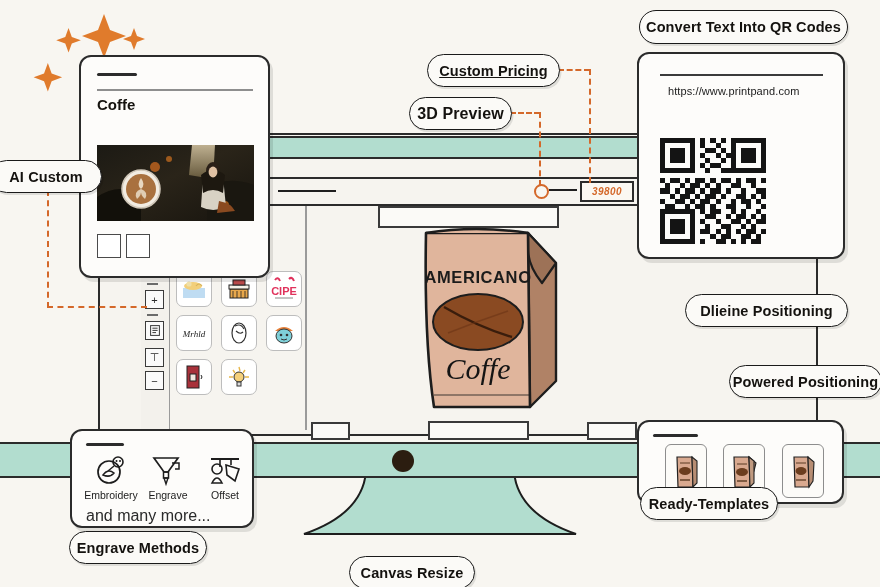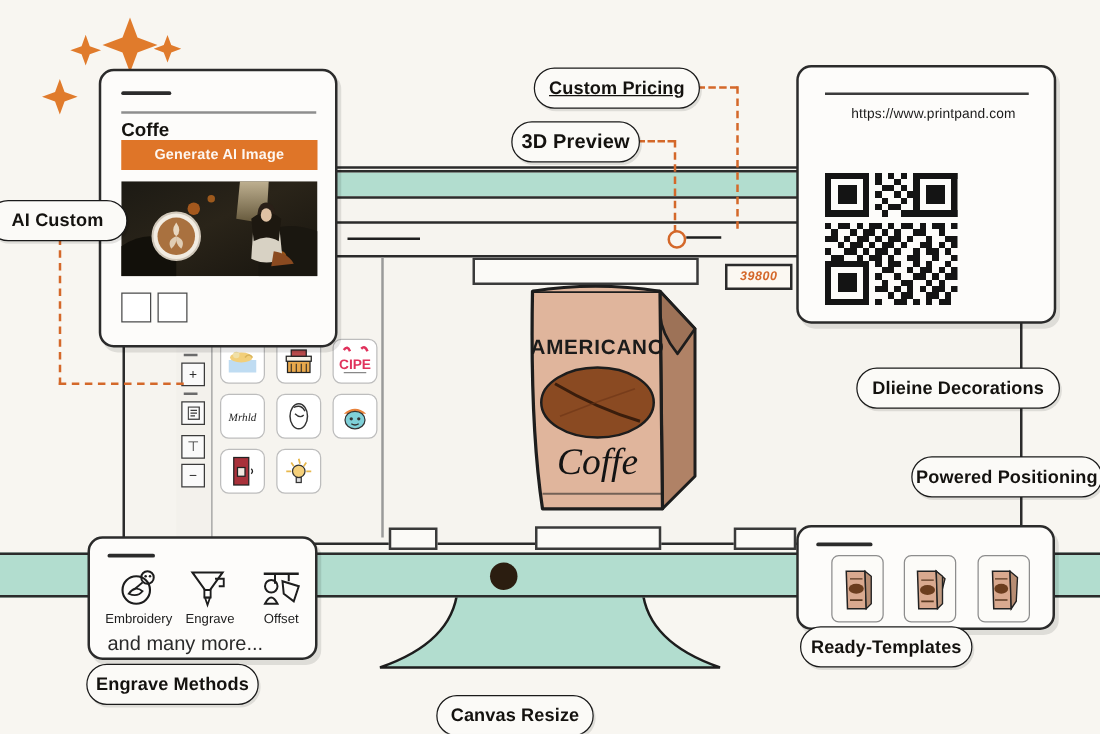--- a/index.html
+++ b/index.html
@@ -243,40 +243,37 @@
   <svg class="abs" style="left:290px;top:472px;width:300px;height:66px;z-index:29;">
     <path d="M76 0 Q72 42 14 62 L286 62 Q228 42 224 0 Z" fill="#b2ddcf" stroke="#1d1d1d" stroke-width="2"></path>
   </svg>
 
   <div class="abs" style="left:122px;top:268px;width:22px;height:174px;background:#b2ddcf;z-index:8;"></div>
   <div class="abs" style="left:692px;top:256px;width:22px;height:186px;background:#b2ddcf;z-index:8;"></div>
   <div class="abs" style="left:692px;top:250px;width:22px;height:36px;background:#b2ddcf;z-index:8;"></div>
 
   <div class="dot-node" style="left:534px;top:184px;width:11px;height:11px;"></div>
   <div class="tag-line" style="left:549px;top:189px;width:28px;"></div>
-  <div class="price-tag" style="left:580px;top:181px;width:50px;height:17px;margin-top:30px;">
+  <div class="price-tag" style="left:580px;top:181px;width:50px;height:17px;">
     <span>39800</span>
   </div>
 
   <div class="dash-v" style="left:47px;top:190px;height:118px;"></div>
   <div class="dash-h" style="left:47px;top:306px;width:100px;"></div>
 
   <div class="dash-h" style="left:510px;top:112px;width:30px;"></div>
   <div class="dash-v" style="left:539px;top:112px;height:74px;"></div>
 
   <div class="dash-h" style="left:558px;top:69px;width:32px;"></div>
   <div class="dash-v" style="left:589px;top:69px;height:114px;"></div>
 
   <div class="card" style="left:79px;top:55px;width:187px;height:219px;">
     <div class="card-dash" style="left:16px;top:16px;width:40px;"></div>
     <div class="card-hr" style="left:16px;top:32px;width:156px;"></div>
     <div class="title-txt" style="left:16px;top:39px;">Coffe</div>
-    <div class="cta" style="left:16px;top:55px;width:157px;height:24px;">
-      <span>Generate AI Image</span>
-    </div>
 
     <svg style="position:absolute;left:16px;top:88px;width:157px;height:76px;">
       <defs>
         <linearGradient id="aibg" x1="0" y1="0" x2="1" y2="1">
           <stop offset="0%" stop-color="#1c1a14"></stop>
           <stop offset="45%" stop-color="#2a2419"></stop>
           <stop offset="100%" stop-color="#17140e"></stop>
         </linearGradient>
         <linearGradient id="sky" x1="0" y1="0" x2="0" y2="1">
           <stop offset="0%" stop-color="#d9c9a6"></stop>
@@ -302,21 +299,21 @@
       <path d="M44 33 Q39 40 44 44 Q49 40 44 33 Z" fill="#e8d7c0"></path>
       <path d="M44 44 Q36 47 40 54 Q45 50 44 44 Z" fill="#e0cdb4"></path>
       <path d="M44 44 Q52 47 48 54 Q43 50 44 44 Z" fill="#e0cdb4"></path>
     </svg>
     <div class="swatch" style="left:16px;top:177px;width:22px;height:22px;"></div>
     <div class="swatch" style="left:45px;top:177px;width:22px;height:22px;"></div>
   </div>
 
   <div class="card" style="left:637px;top:52px;width:204px;height:203px;">
     <div class="card-hr" style="left:21px;top:20px;width:163px;height:2px;background:#3b3b3b;"></div>
-    <div class="field-txt" style="left:21px;top:31px;padding-left:21px;">https://www.printpand.com</div>
+    <div class="field-txt" style="left:8px;top:31px;padding-left:21px;">https://www.printpand.com</div>
 
     <svg class="qr-wrap" style="left:21px;top:84px;width:106px;height:106px;" viewBox="0 0 21 21" shape-rendering="crispEdges">
       <rect width="21" height="21" fill="#fdfcfa"></rect>
       <g fill="#141414">
 
         <rect x="0" y="0" width="7" height="1"></rect>
           <rect x="0" y="6" width="7" height="1"></rect>
         <rect x="0" y="0" width="1" height="7"></rect>
           <rect x="6" y="0" width="1" height="7"></rect>
         <rect x="2" y="2" width="3" height="3"></rect>
@@ -507,30 +504,33 @@
   </div>
 
   <div class="pill" style="left:427px;top:54px;width:131px;height:31px;font-size:14.5px;text-decoration:underline;">
     <span>Custom Pricing</span>
   </div>
 
   <div class="pill" style="left:409px;top:97px;width:101px;height:31px;font-size:16px;">
     <span>3D Preview</span>
   </div>
 
+  <div class="pill" style="left:639px;top:10px;width:207px;height:32px;font-size:14.5px;">
+    <span>Convert Text Into QR Codes</span>
+  </div>
 
   <div class="pill" style="left:685px;top:294px;width:161px;height:31px;font-size:14.5px;">
-    <span>Dlieine Decorations</span>
+    <span>Dlieine Positioning</span>
   </div>
 
   <div class="pill" style="left:729px;top:365px;width:151px;height:31px;font-size:14.5px;">
     <span>Powered Positioning</span>
   </div>
 
-  <div class="pill" style="left:640px;top:501px;width:136px;height:31px;font-size:14.5px;">
+  <div class="pill" style="left:640px;top:487px;width:136px;height:31px;font-size:14.5px;">
     <span>Ready-Templates</span>
   </div>
 
   <div class="pill" style="left:69px;top:531px;width:136px;height:31px;font-size:14.5px;">
     <span>Engrave Methods</span>
   </div>
 
   <div class="pill" style="left:349px;top:556px;width:124px;height:31px;font-size:14.5px;">
     <span>Canvas Resize</span>
   </div>

